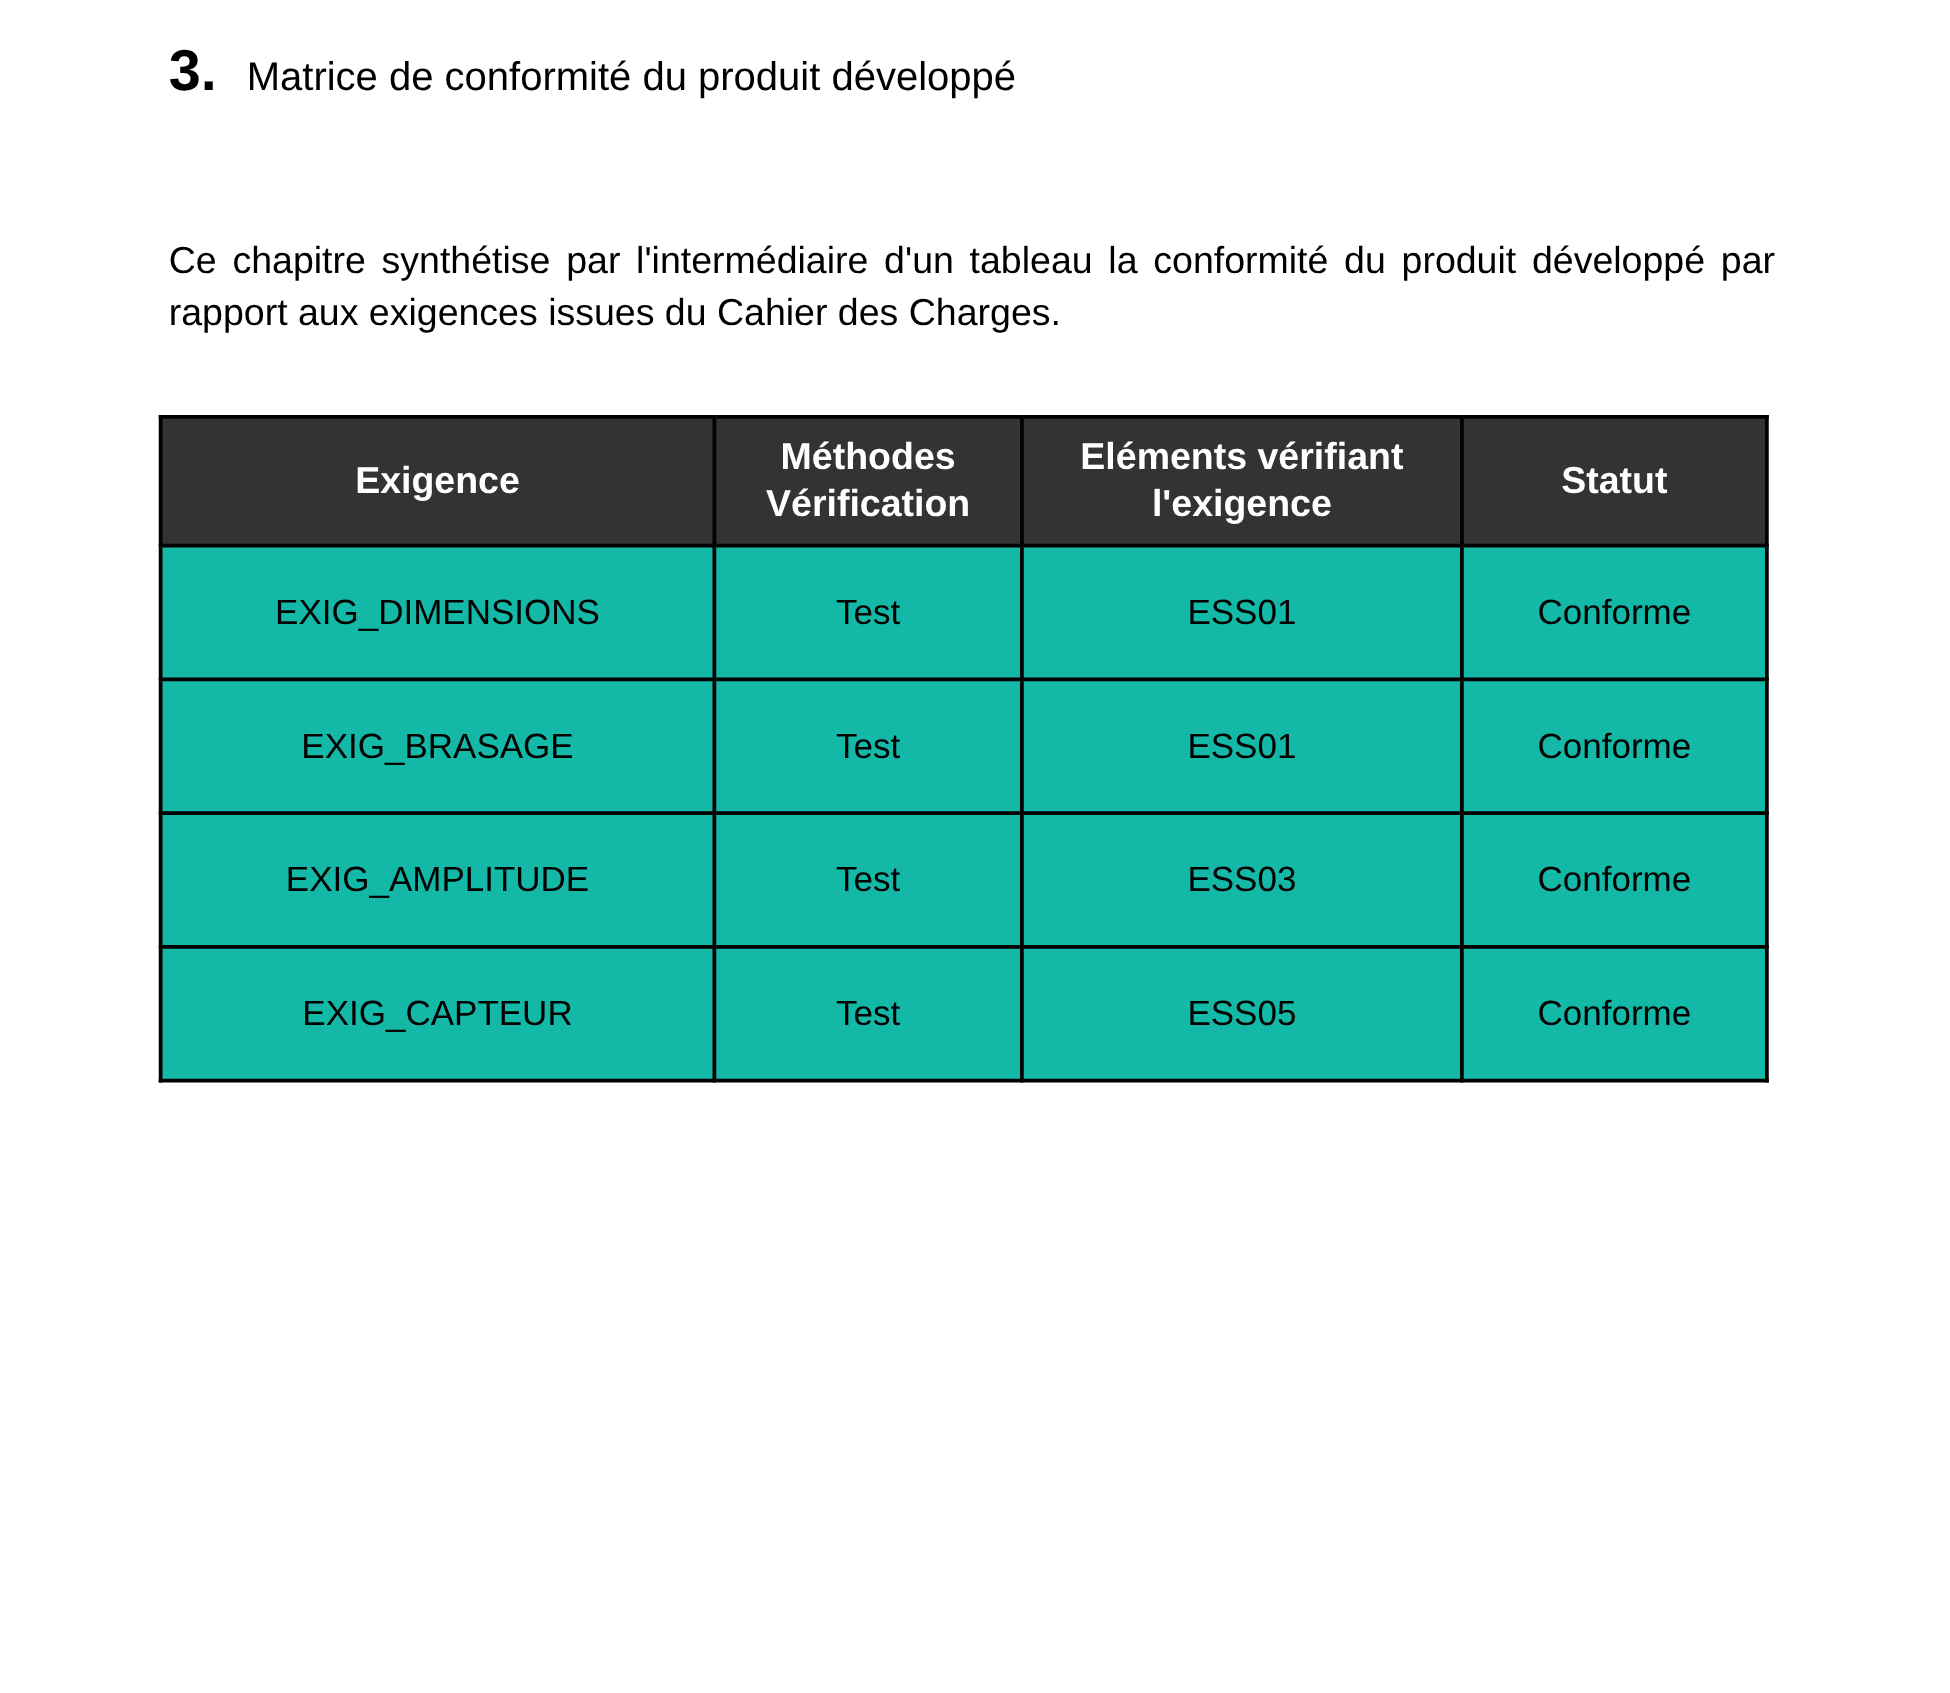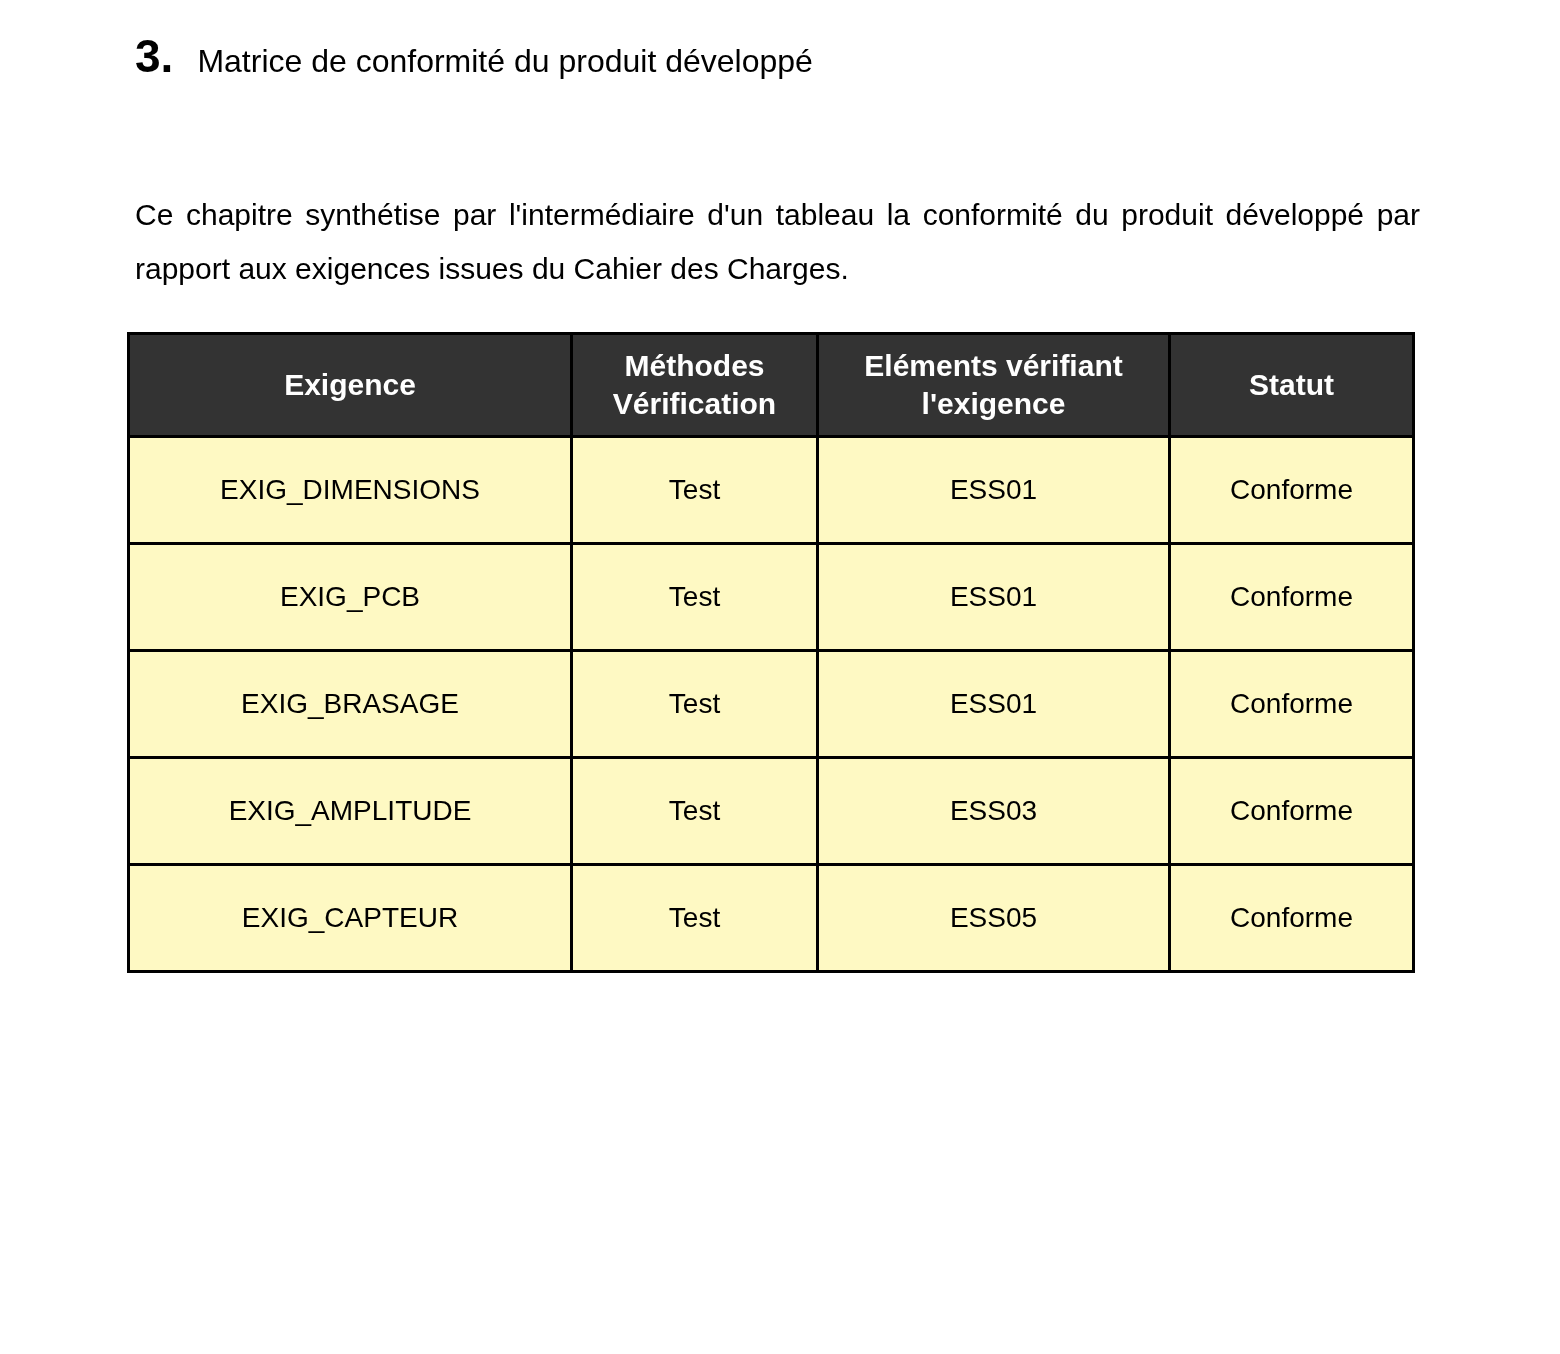--- a/index.html
+++ b/index.html
@@ -34,21 +34,21 @@
     font-weight: normal;
     margin-left: 24px;
   }
   .intro {
     position: absolute;
     left: 135px;
     top: 188px;
     width: 1285px;
     margin: 0;
     font-size: 30px;
-    line-height: 54px;
+    line-height: 42px;
     text-align: justify;
   }
   table.conformity {
     position: absolute;
     left: 127px;
     top: 332px;
     width: 1285px;
     border-collapse: collapse;
     table-layout: fixed;
   }
@@ -65,21 +65,21 @@
     padding: 0 18px;
   }
   table.conformity td {
     font-size: 28px;
     height: 104px;
     border: 3px solid var(--border-color, #000000);
     text-align: center;
     vertical-align: middle;
     padding: 0 10px;
     color: var(--body-text, #000000);
-    background: #fef9c3;
+    background: #14b8a6;
   }
 </style>
 </head>
 <body>
 
 <div class="page">
 
   <div class="heading">
     <span class="h-num">3.</span>
     <span class="h-title">Matrice de conformité du produit développé</span>
@@ -103,26 +103,20 @@
       </tr>
     </thead>
     <tbody>
       <tr>
         <td>EXIG_DIMENSIONS</td>
         <td>Test</td>
         <td>ESS01</td>
         <td>Conforme</td>
       </tr>
       <tr>
-        <td>EXIG_PCB</td>
-        <td>Test</td>
-        <td>ESS01</td>
-        <td>Conforme</td>
-      </tr>
-      <tr>
         <td>EXIG_BRASAGE</td>
         <td>Test</td>
         <td>ESS01</td>
         <td>Conforme</td>
       </tr>
       <tr>
         <td>EXIG_AMPLITUDE</td>
         <td>Test</td>
         <td>ESS03</td>
         <td>Conforme</td>

